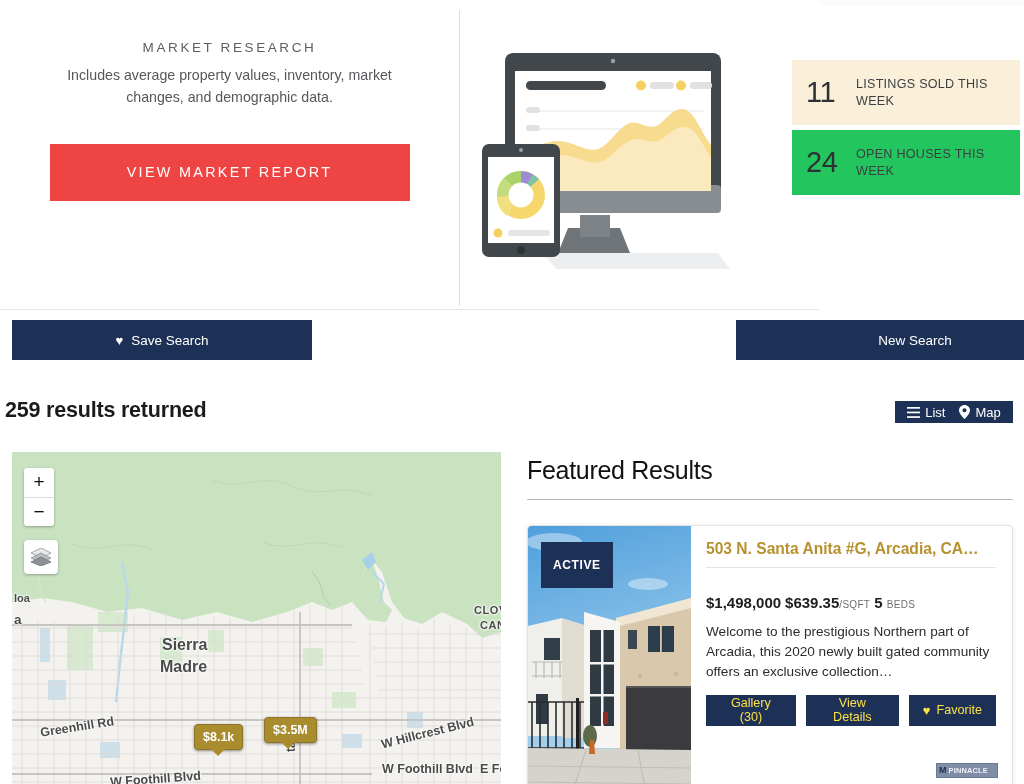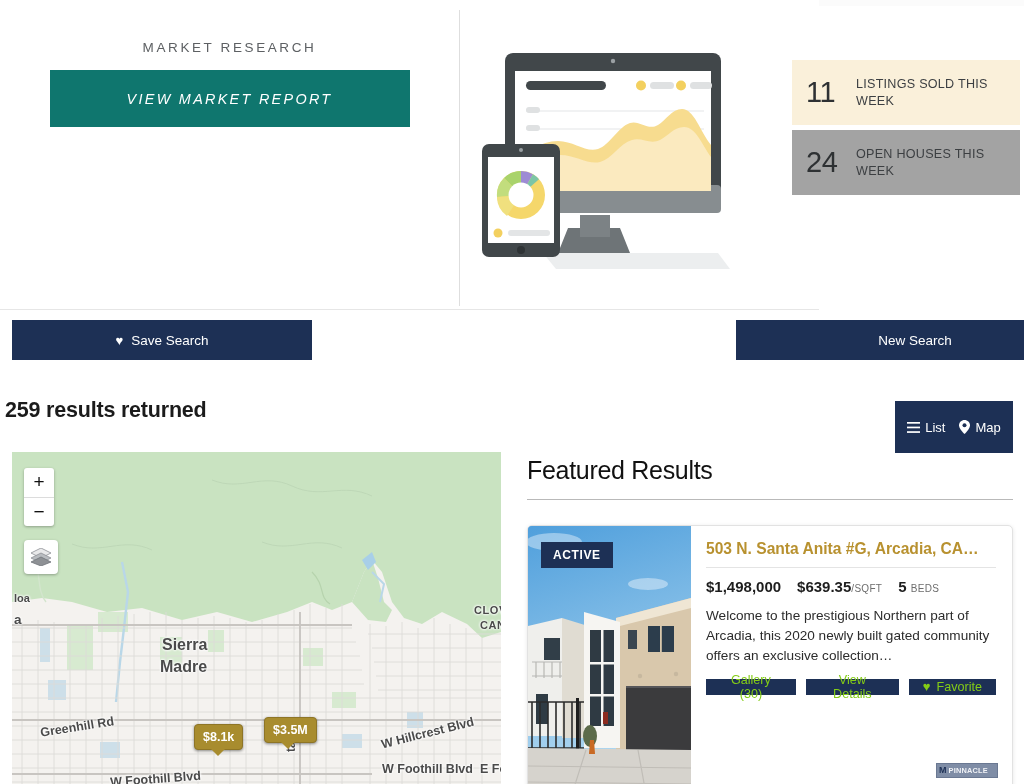--- a/index.html
+++ b/index.html
@@ -31,25 +31,24 @@
   }
   .hero-title {
     margin-top: 11px; font-size: 27px; line-height: 1.42; color: #3b3e41;
     font-weight: 400; padding: 0 26px;
   }
   .hero-sub {
     margin-top: 9px; font-size: 14.2px; line-height: 1.58; color: #55585b;
     padding: 0 62px;
   }
   .hero-cta {
-    display: block; margin: 15px auto 0; width: 360px; height: 57px;
-    background: #0f766e; color: #ffffff; border: none; cursor: pointer;
+    display: block; margin: 35px auto 0; width: 360px; height: 57px;
+    background: #ef4444; color: #ffffff; border: none; cursor: pointer;
     font-size: 14.4px; letter-spacing: 2.3px; font-family: inherit;
     text-transform: uppercase;
-    font-style: italic;
   }
 
   
   .illus { position: absolute; left: 468px; top: 45px; width: 270px; height: 230px; }
 
   
   .stats { position: absolute; left: 792px; top: 60px; width: 228px; }
   .stat {
     display: flex; align-items: center; height: 65px; margin-bottom: 5px;
     padding-left: 14px;
@@ -73,21 +72,21 @@
   .searchbtn.save { left: 12px; width: 300px; }
   .searchbtn.newsearch { left: 736px; width: 358px; }
   .heart { font-size: 13px; line-height: 1; }
 
   
   .results-count {
     position: absolute; left: 5px; top: 398px;
     font-size: 21.5px; font-weight: bold; color: #1b1b1b; letter-spacing: -0.2px;
   }
   .viewtoggle {
-    position: absolute; left: 895px; top: 401px; width: 118px; height: 52px;
+    position: absolute; left: 895px; top: 401px; width: 118px; height: 22px;
     background: #1d3055; display: flex; align-items: center; justify-content: center;
     gap: 14px; cursor: pointer;
   }
   .viewtoggle span.vt {
     color: #fff; font-size: 13px; display: flex; align-items: center; gap: 5px;
   }
 
   
   .map {
     position: absolute; left: 12px; top: 452px; width: 489px; height: 332px;
@@ -137,42 +136,42 @@
     background: #b9b9b9;
   }
   .listing-card {
     position: absolute; left: 527px; top: 525px; width: 486px; height: 268px;
     background: #fff; border: 1px solid #e2e2e2; border-radius: 5px;
     box-shadow: 0 1px 4px rgba(0,0,0,.10); overflow: hidden; display: flex;
   }
   .listing-photo { position: relative; width: 163px; flex: none; overflow: hidden; background:#7fb7e8; }
   .badge-active {
     position: absolute; left: 13px; top: 16px; background: #1d3055; color: #fff;
-    font-size: 12px; font-weight: bold; letter-spacing: .6px; padding: 6px 12px;
+    font-size: 12px; font-weight: bold; letter-spacing: .6px; padding: 16px 12px;
     z-index: 3;
   }
   .listing-body { flex: 1; padding: 14px 16px 10px 15px; position: relative; }
   .listing-addr {
     font-size: 15.6px; font-weight: bold; color: #b8912f; cursor: pointer;
     white-space: nowrap; overflow: hidden;
   }
   .listing-rule { margin: 9px 0 0 0; height: 1px; background: #e4e4e4; }
-  .listing-stats { margin-top: 10px; display: flex; align-items: baseline; gap: 16px; }
+  .listing-stats { margin-top: 26px; display: flex; align-items: baseline; gap: 4px; }
   .listing-price { font-size: 15px; font-weight: bold; color: #1d1d1d; }
   .listing-ppsf { font-size: 15px; font-weight: bold; color: #1d1d1d; }
   .listing-ppsf small { font-size: 10px; font-weight: normal; color: #6d6d6d; letter-spacing: .3px; }
   .listing-beds { font-size: 15px; font-weight: bold; color: #1d1d1d; }
   .listing-beds small { font-size: 10px; font-weight: normal; color: #6d6d6d; letter-spacing: .3px; }
   .listing-desc {
     margin-top: 11px; font-size: 13.6px; line-height: 1.47; color: #2c2c2c;
     max-height: 60px; overflow: hidden;
   }
   .listing-actions { margin-top: 13px; display: flex; gap: 10px; }
   .listing-actions button {
-    background: #1d3055; color: #84cc16; border: none; cursor: pointer; height: 16px;
+    background: #1d3055; color: #fde047; border: none; cursor: pointer; height: 31px;
     font-size: 12.6px; font-family: inherit; display: flex; align-items: center;
     justify-content: center; gap: 6px; padding: 0 14px;
   }
   .mls-logo {
     position: absolute; right: 14px; bottom: 14px; width: 62px; height: 15px;
     background: #7f8da6; display: flex; align-items: center; gap: 2px;
     padding: 0 2px; border: 1px solid #6a7892;
   }
   .mls-logo .m { color:#1d3055; font-size: 9px; font-weight: bold; line-height:1; }
   .mls-logo .p { color:#f0f2f6; font-size: 7.4px; font-weight: bold; letter-spacing:.2px; line-height:1; }
@@ -181,20 +180,21 @@
 </head>
 <body>
 
 <div class="topstrip"></div>
 
 <section class="hero">
   <div class="hero-divider"></div>
 
   <div class="hero-left">
     <div class="eyebrow">MARKET RESEARCH</div>
+    <p class="hero-sub">Includes average property values, inventory, market changes, and demographic data.</p>
     <button class="hero-cta">VIEW MARKET REPORT</button>
   </div>
 
   <div class="illus">
     <svg width="270" height="230" viewBox="0 0 270 230" xmlns="http://www.w3.org/2000/svg">
 
       <polygon points="75,208 250,208 262,224 88,224" fill="#eceeef"></polygon>
 
       <polygon points="100,183 152,183 162,208 90,208" fill="#6e7477"></polygon>
       <rect x="112" y="170" width="30" height="22" fill="#7c8285"></rect>
@@ -236,21 +236,21 @@
       <circle cx="30" cy="188" r="4.5" fill="#f3d05f"></circle>
       <rect x="40" y="185" width="42" height="6" rx="3" fill="#e3e5e6"></rect>
     </svg>
   </div>
 
   <div class="stats">
     <div class="stat" style="background:#faf0da">
       <div class="stat-num">11</div>
       <div class="stat-label">LISTINGS SOLD THIS WEEK</div>
     </div>
-    <div class="stat" style="background:#a3a3a3">
+    <div class="stat" style="background:#22c55e">
       <div class="stat-num">24</div>
       <div class="stat-label">OPEN HOUSES THIS WEEK</div>
     </div>
   </div>
 </section>
 
 <div class="searchbar-row">
   <button class="searchbtn save">
     <span class="heart">♥</span>
     <span>Save Search</span>

